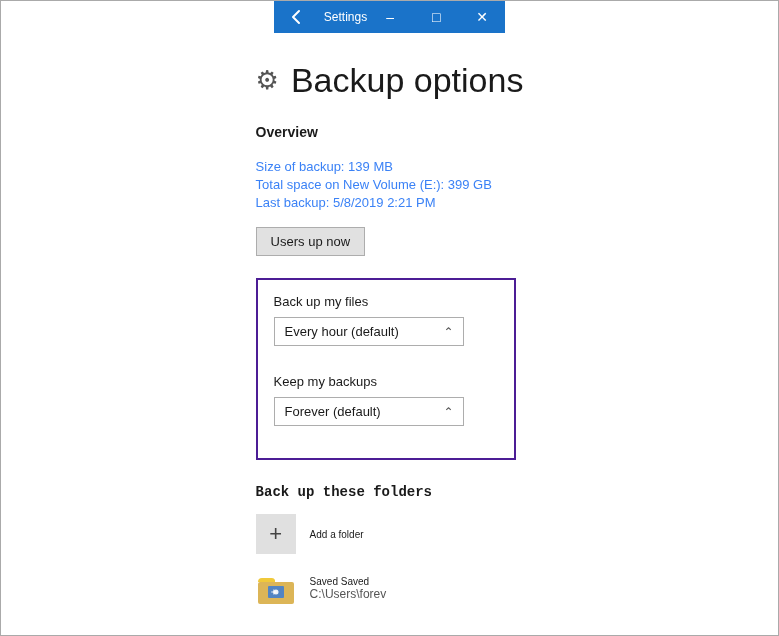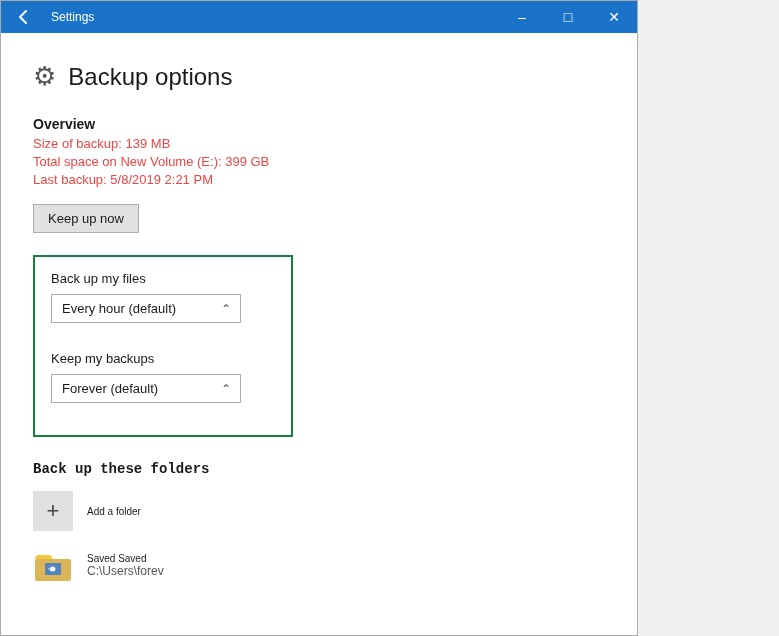--- a/index.html
+++ b/index.html
@@ -10,26 +10,27 @@
 
     body {
       width: 779px;
       height: 636px;
       font-family: 'Segoe UI', sans-serif;
       background: #f0f0f0;
       overflow: hidden;
     }
 
     .window {
-      width: 638px;
+      width: 779px;
       height: 636px;
       background: #ffffff;
       display: flex;
       flex-direction: column;
       border: 1px solid #aaa;
+      align-items: center;
     }
 
     .title-bar {
       height: 32px;
       background: #1a73c9;
       display: flex;
       align-items: center;
       padding: 0 0 0 0;
       flex-shrink: 0;
     }
@@ -87,52 +88,52 @@
       gap: 12px;
       margin-bottom: 24px;
     }
 
     .gear-icon {
       color: #555;
       font-size: 26px;
     }
 
     .page-title {
-      font-size: 24px;
+      font-size: 34px;
       font-weight: 300;
       color: #1a1a1a;
     }
 
     .section-title {
       font-size: 14px;
       font-weight: 600;
       color: #1a1a1a;
-      margin-bottom: 4px;
+      margin-bottom: 19px;
     }
 
     .info-text {
       font-size: 13px;
-      color: #ef4444;
+      color: #3b82f6;
       margin-bottom: 3px;
     }
 
     .backup-now-btn {
       margin-top: 14px;
       margin-bottom: 22px;
       padding: 6px 14px;
       background: #e1e1e1;
       border: 1px solid #adadad;
       font-size: 13px;
       color: #1a1a1a;
       cursor: pointer;
       font-family: 'Segoe UI', sans-serif;
     }
 
     .options-box {
-      border: 2px solid #15803d;
+      border: 2px solid #4c1d95;
       padding: 14px 16px 16px 16px;
       margin-bottom: 24px;
       display: inline-block;
       min-width: 260px;
     }
 
     .options-label {
       font-size: 13px;
       color: #1a1a1a;
       margin-bottom: 8px;
@@ -249,21 +250,21 @@
       <span class="gear-icon">⚙</span>
       <h1 class="page-title">Backup options</h1>
     </div>
 
     
     <div>
       <div class="section-title">Overview</div>
       <div class="info-text">Size of backup: 139 MB</div>
       <div class="info-text">Total space on New Volume (E:): 399 GB</div>
       <div class="info-text">Last backup: 5/8/2019 2:21 PM</div>
-      <button class="backup-now-btn">Keep up now</button>
+      <button class="backup-now-btn">Users up now</button>
     </div>
 
     
     <div class="options-box">
       <div class="options-label">Back up my files</div>
       <div class="dropdown-wrapper">
         <select class="dropdown">
           <option>Every hour (default)</option>
           <option>Every 10 minutes</option>
           <option>Every 15 minutes</option>

